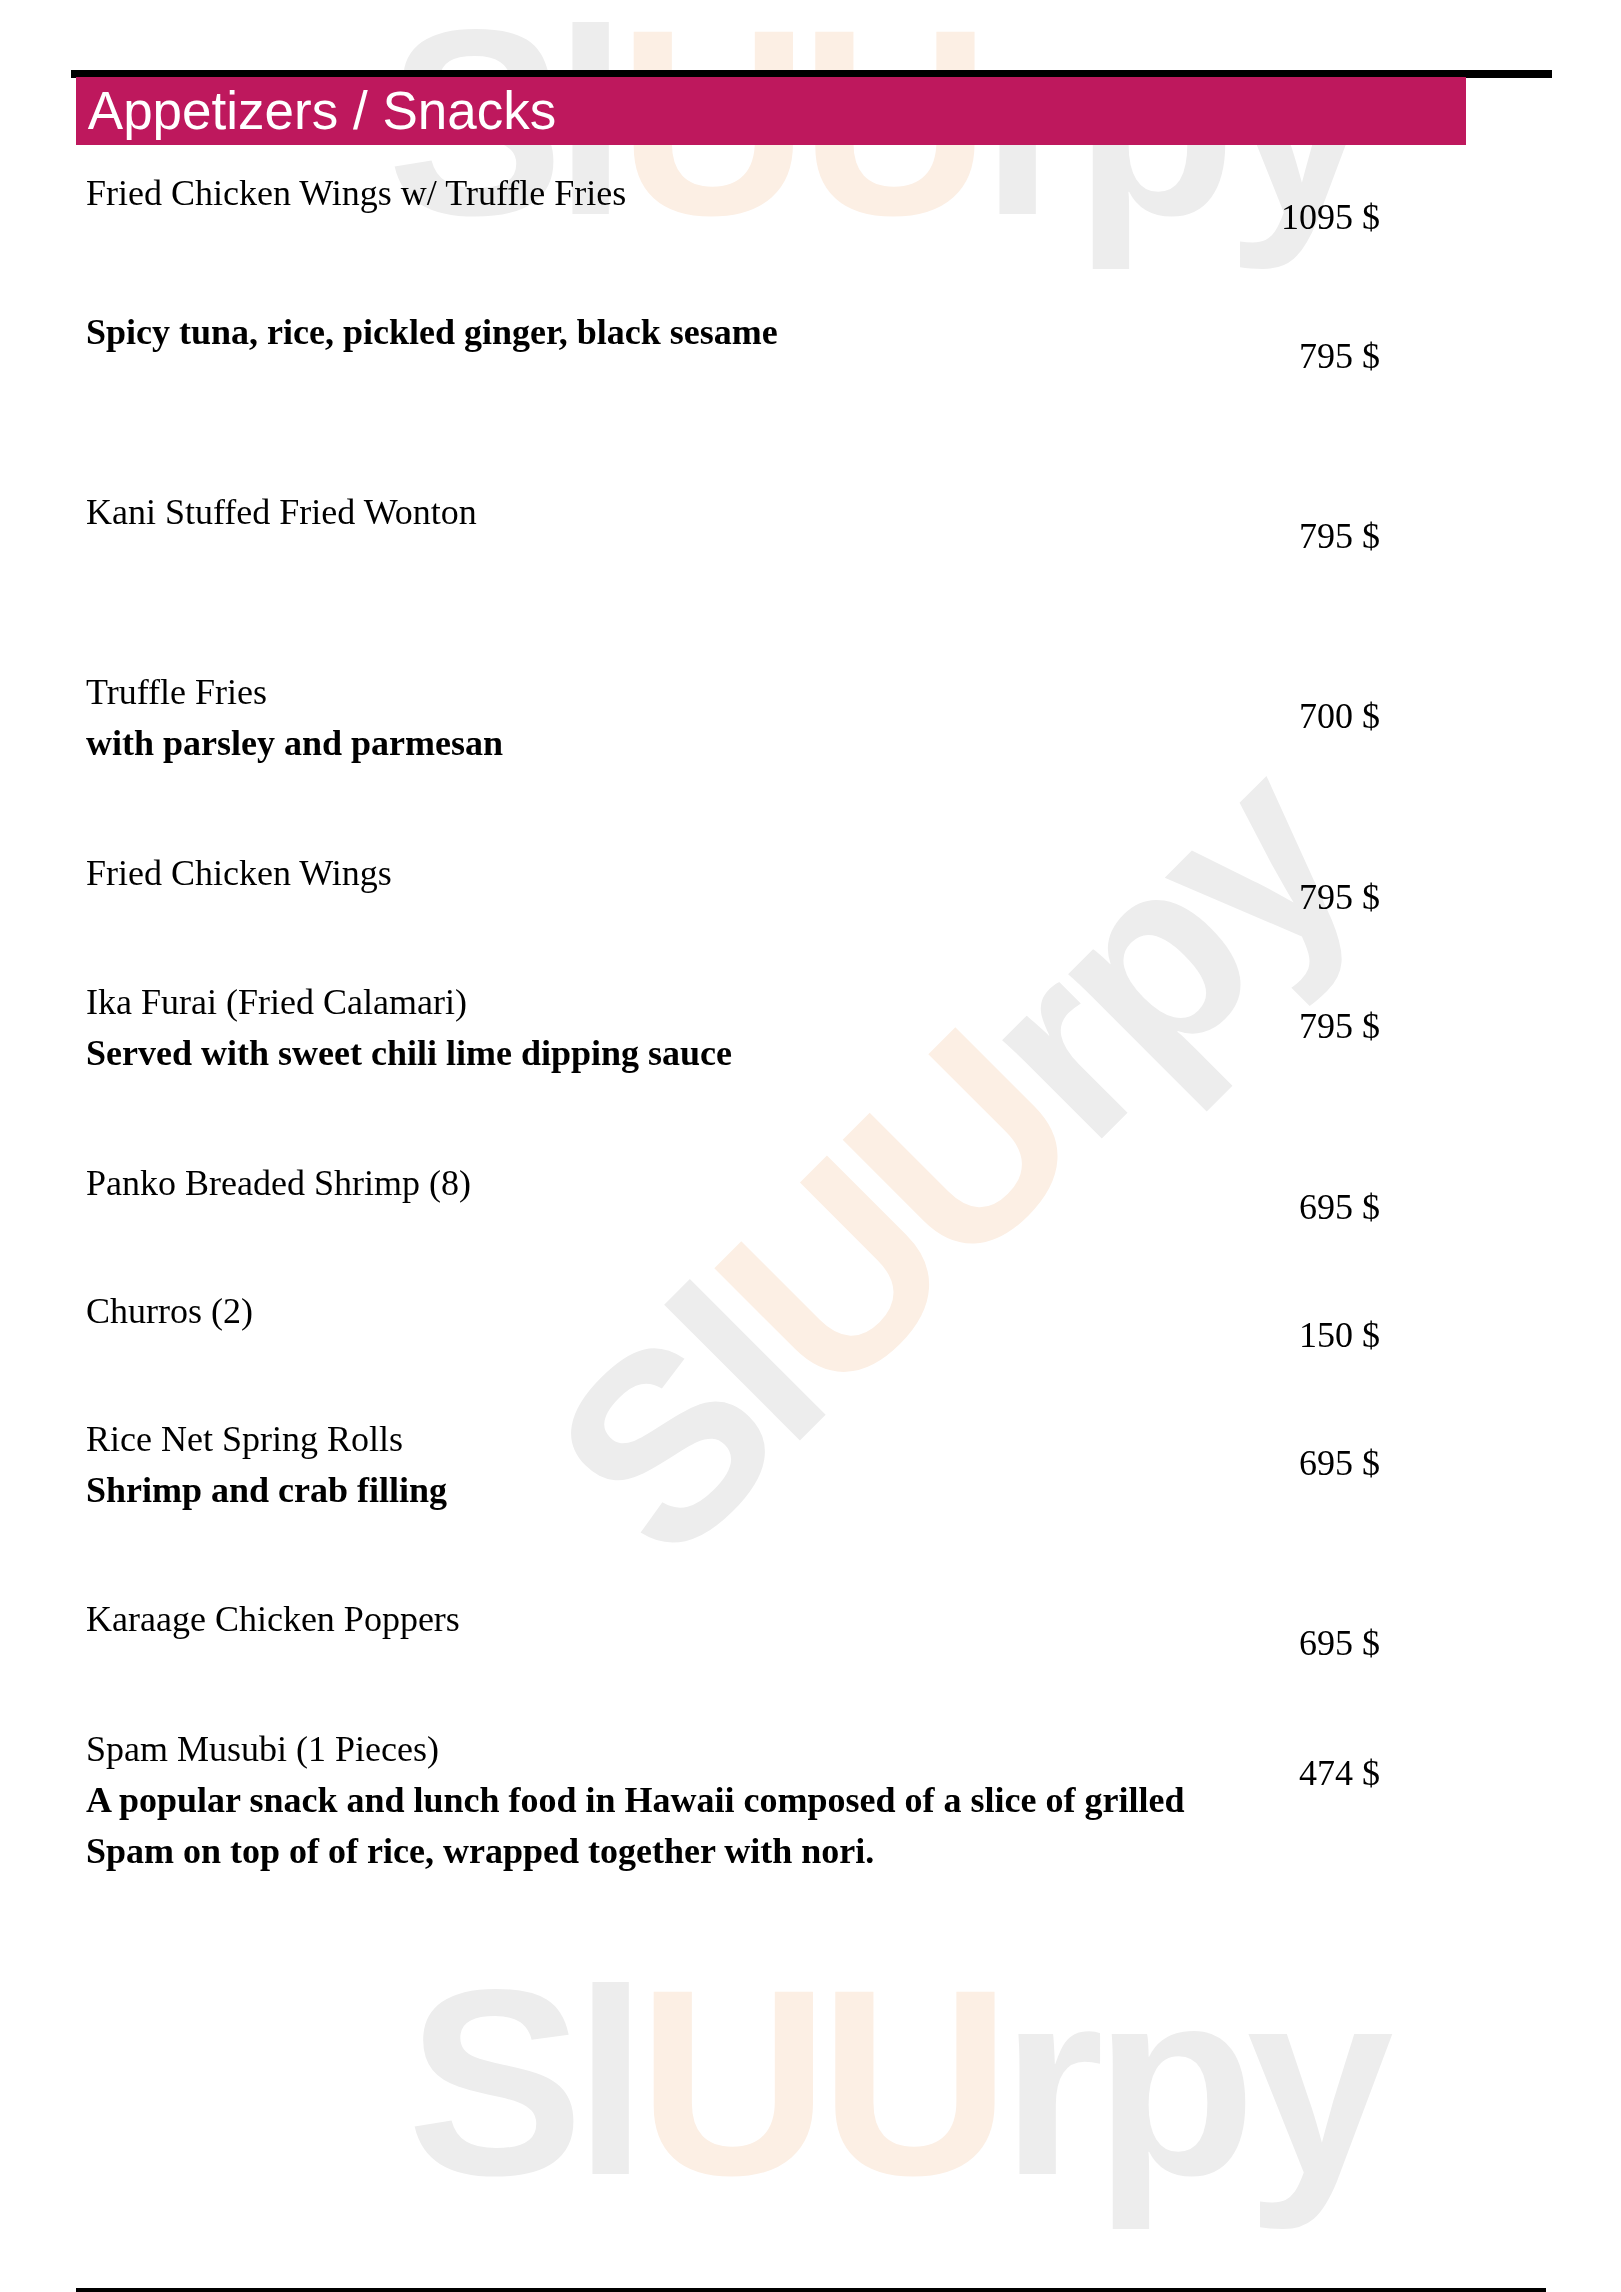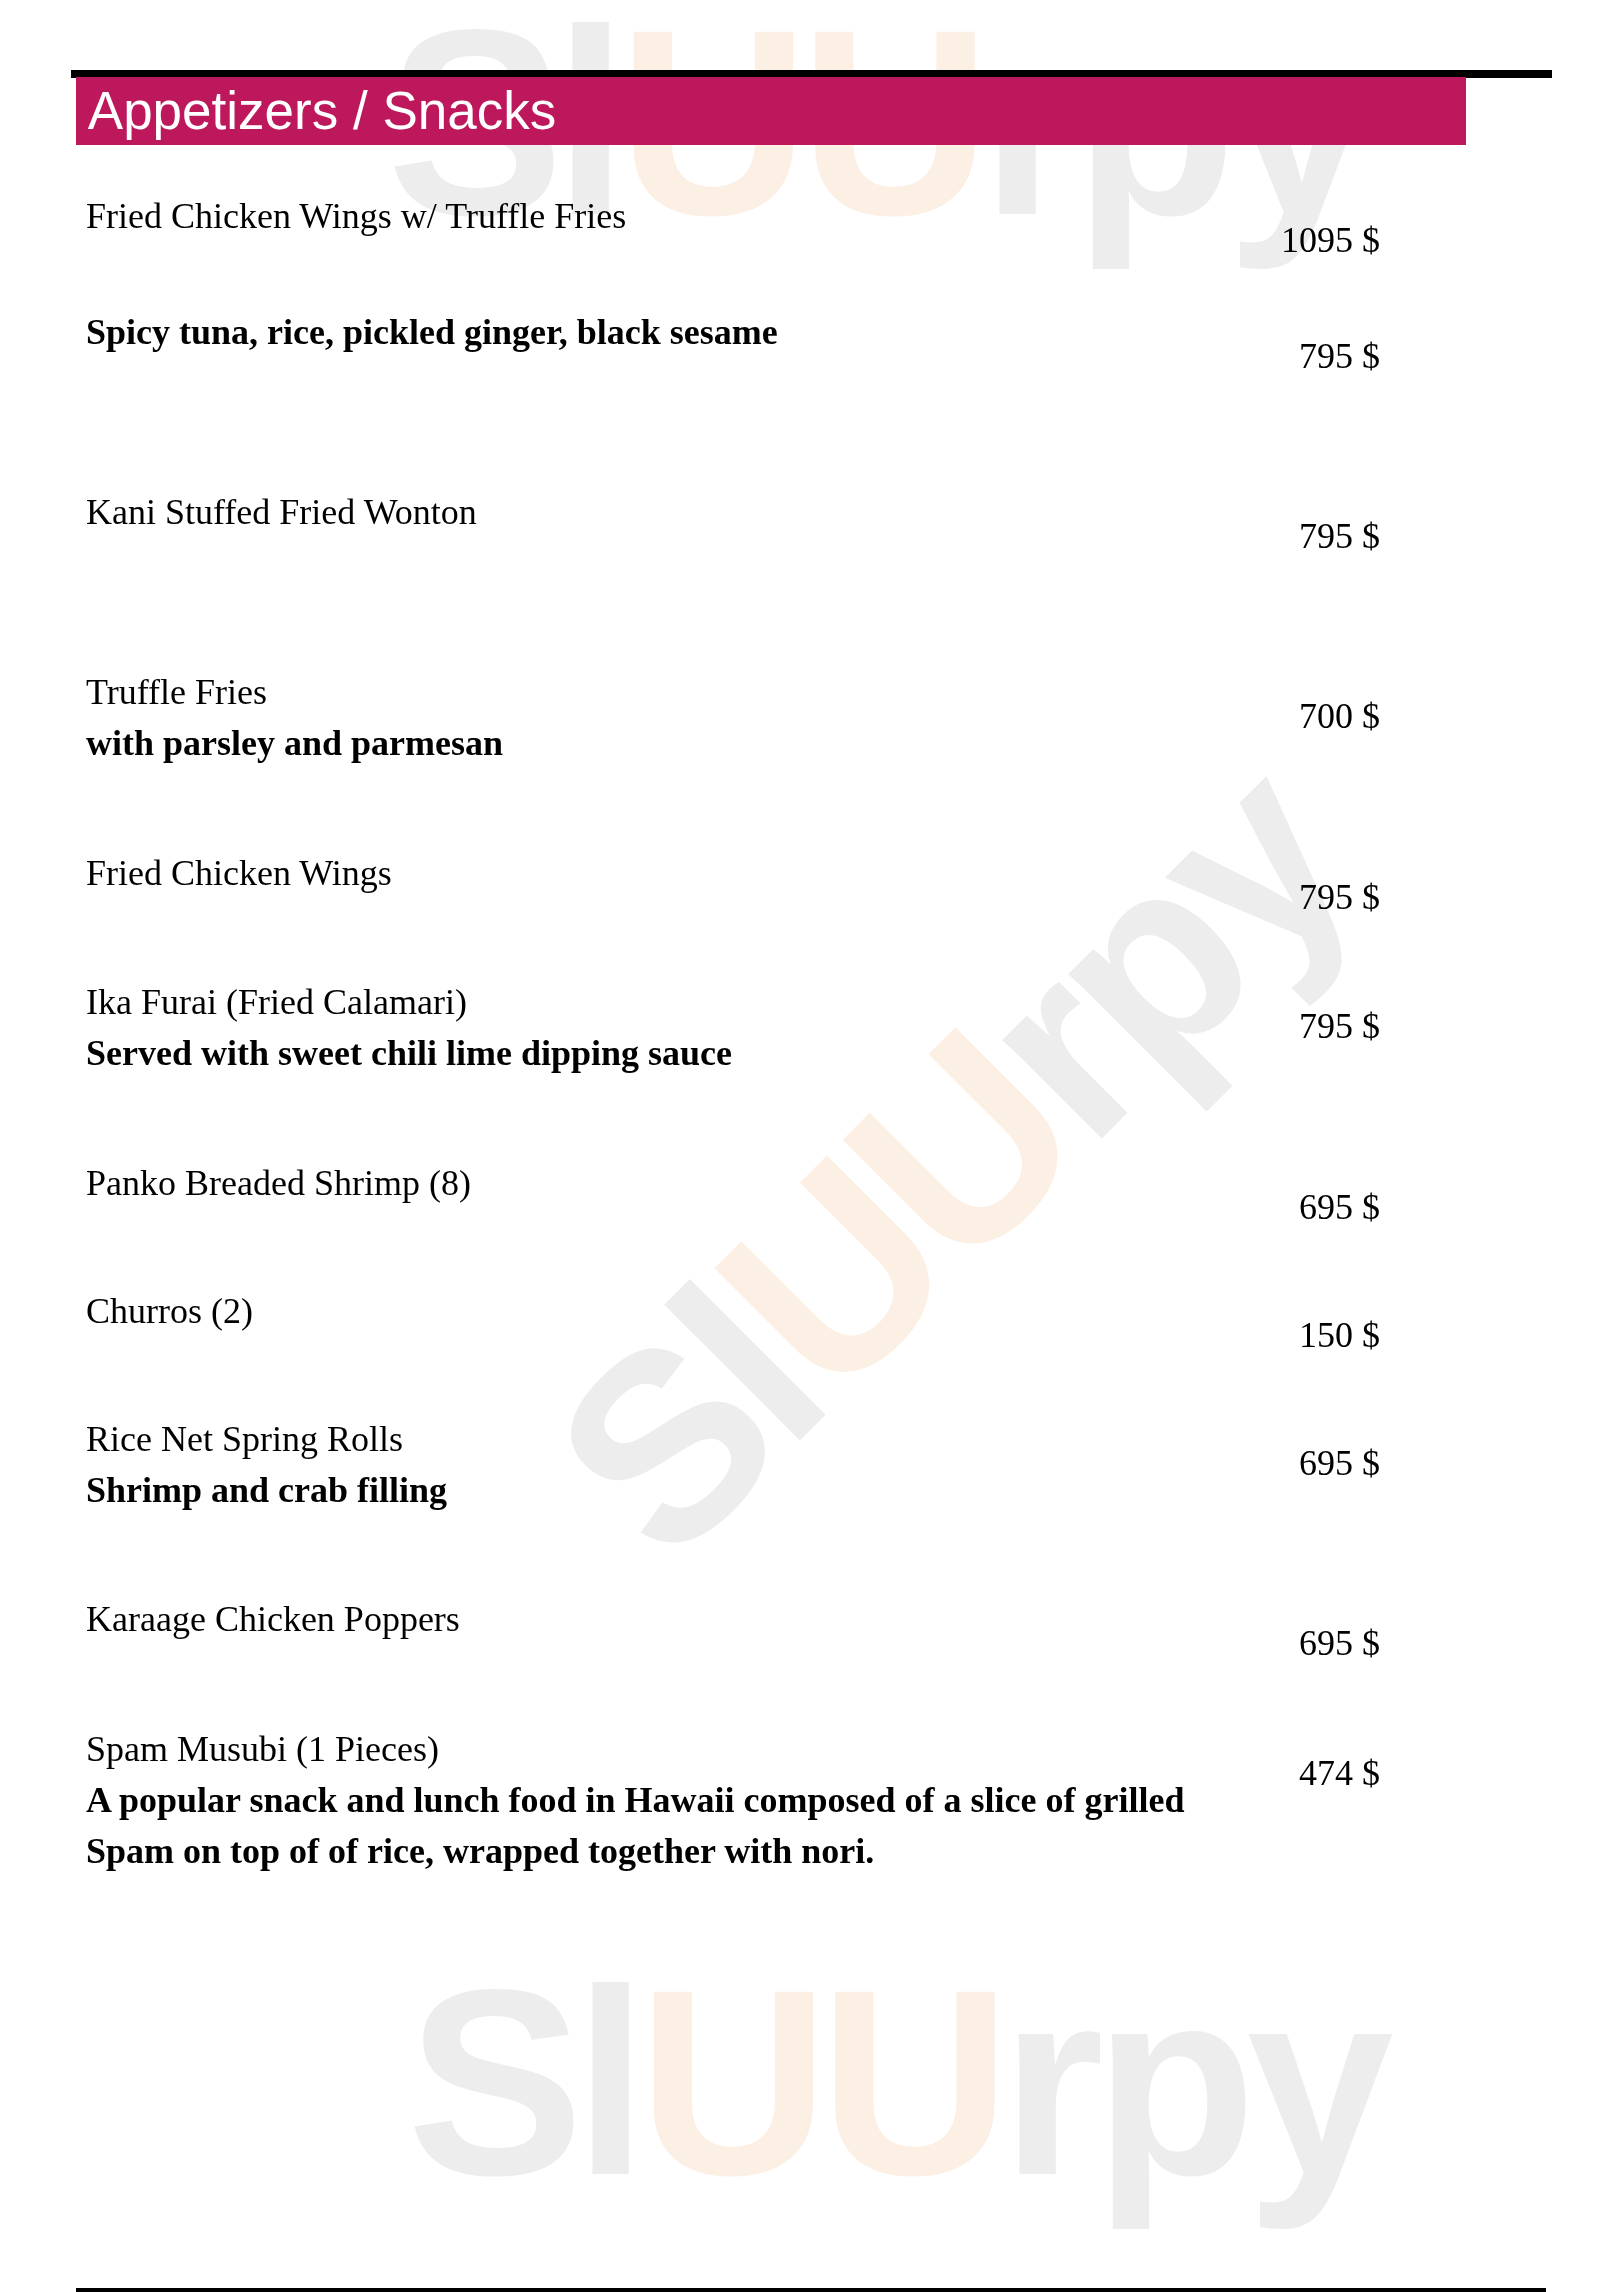--- a/index.html
+++ b/index.html
@@ -24,21 +24,21 @@
 <div class="watermark wm1"><span>Sl</span><span class="u">UU</span><span>rpy</span></div>
 <div class="watermark wm2"><span>Sl</span><span class="u">UU</span><span>rpy</span></div>
 <div class="watermark wm3"><span>Sl</span><span class="u">UU</span><span>rpy</span></div>
 
 <div class="rule-top"></div>
 
 <div class="section-header">
   <span>Appetizers / Snacks</span>
 </div>
 
-<div class="item" style="top:191px">
+<div class="item" style="top:168px">
   <span class="name">Fried Chicken Wings w/ Truffle Fries</span>
   <span class="price">1095 $</span>
 </div>
 
 <div class="item" style="top:307px">
   <span class="desc">Spicy tuna, rice, pickled ginger, black sesame</span>
   <span class="price">795 $</span>
 </div>
 
 <div class="item" style="top:487px">

